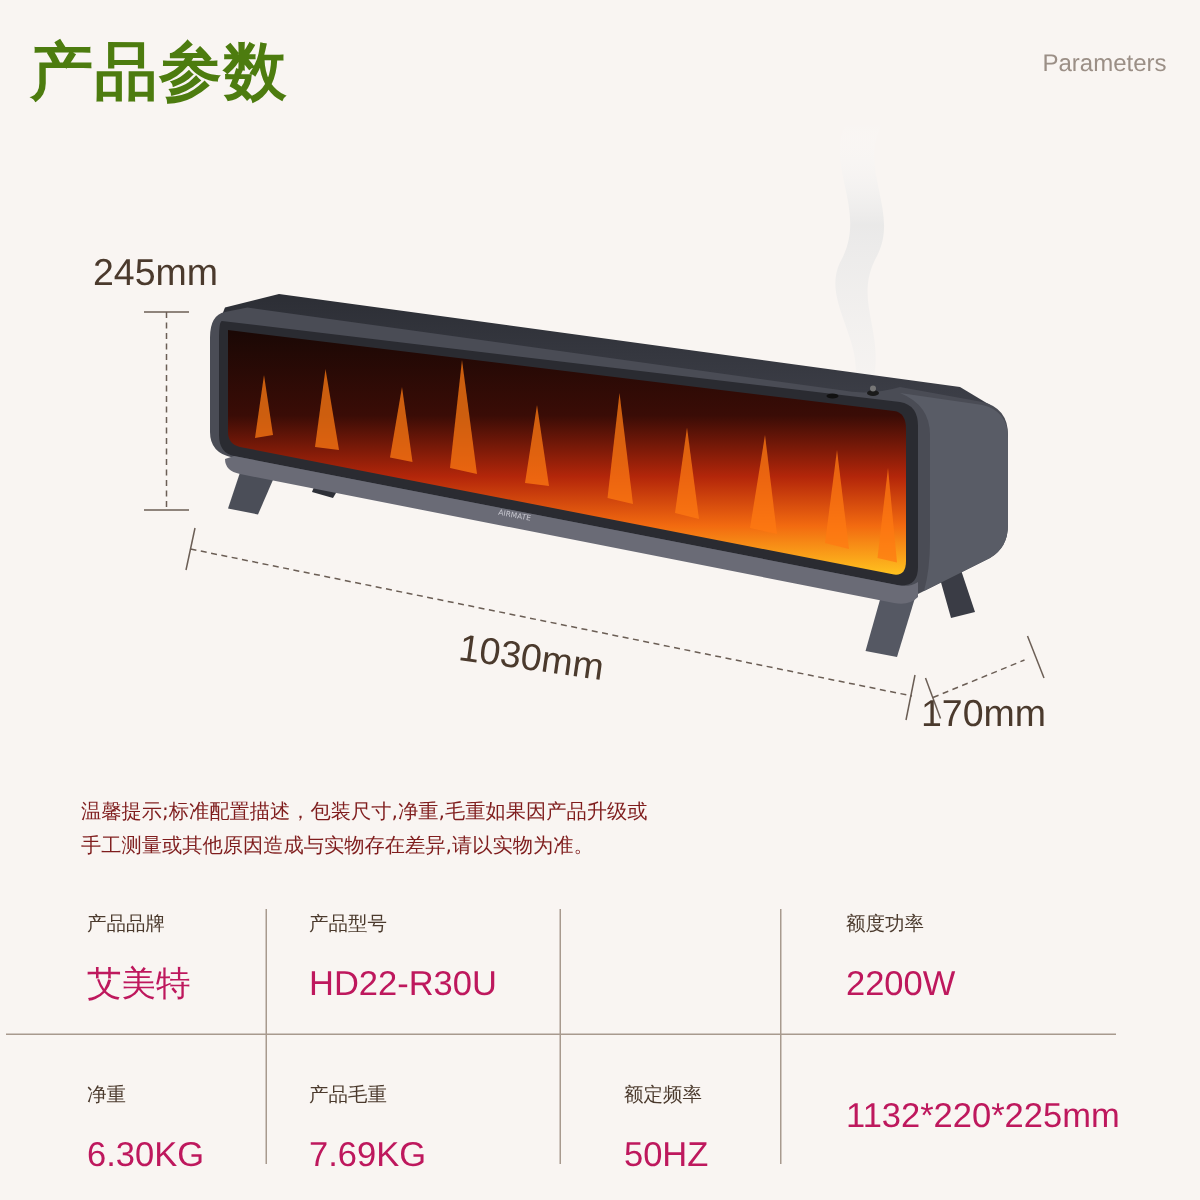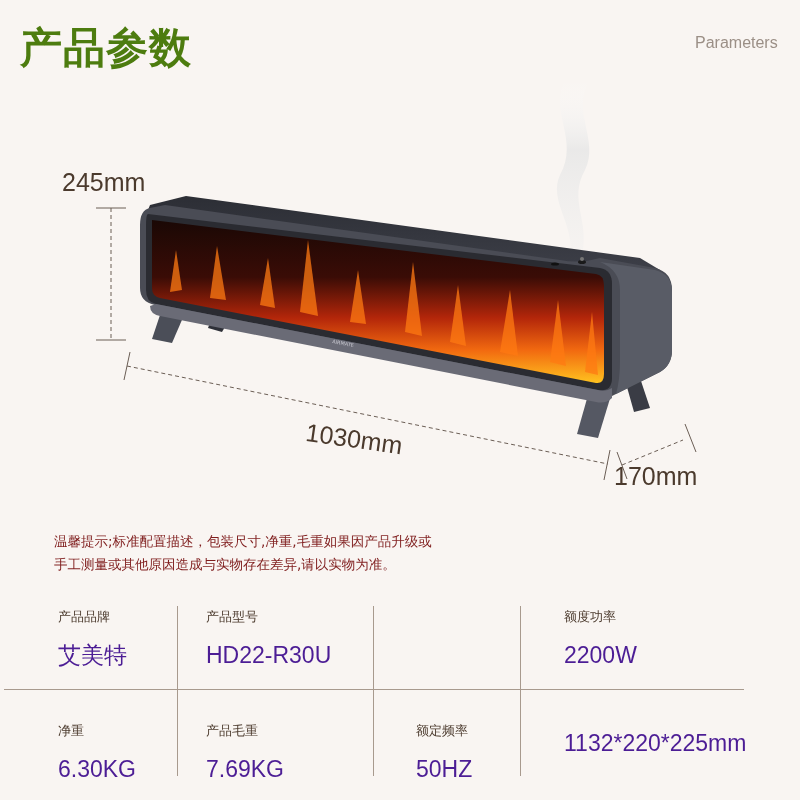--- a/index.html
+++ b/index.html
@@ -39,21 +39,21 @@
       position: absolute; left: 44px; top: 596px; width: 700px; height: 200px;
     }
     .hline {
       position: absolute; left: -40px; top: 93px; width: 740px; height: 1px; background: #a89a8e;
     }
     .vline { position: absolute; width: 1px; background: #a89a8e; top: 10px; height: 170px; }
     .cell { position: absolute; }
     .cell .label { font-size: 13px; color: #4b3a2d; line-height: 26px; }
     .cell .value {
       font-family: "Liberation Sans", sans-serif;
-      font-size: 23px; color: #4c1d95; line-height: 30px; margin-top: 10px;
+      font-size: 23px; color: #be185d; line-height: 30px; margin-top: 10px;
     }
   </style>
 </head>
 <body>
 
 <div class="title">产品参数</div>
 <div class="subtitle">Parameters</div>
 
 <div class="product-area">
   <svg class="illustration" width="800" height="510" viewBox="0 0 800 510">

